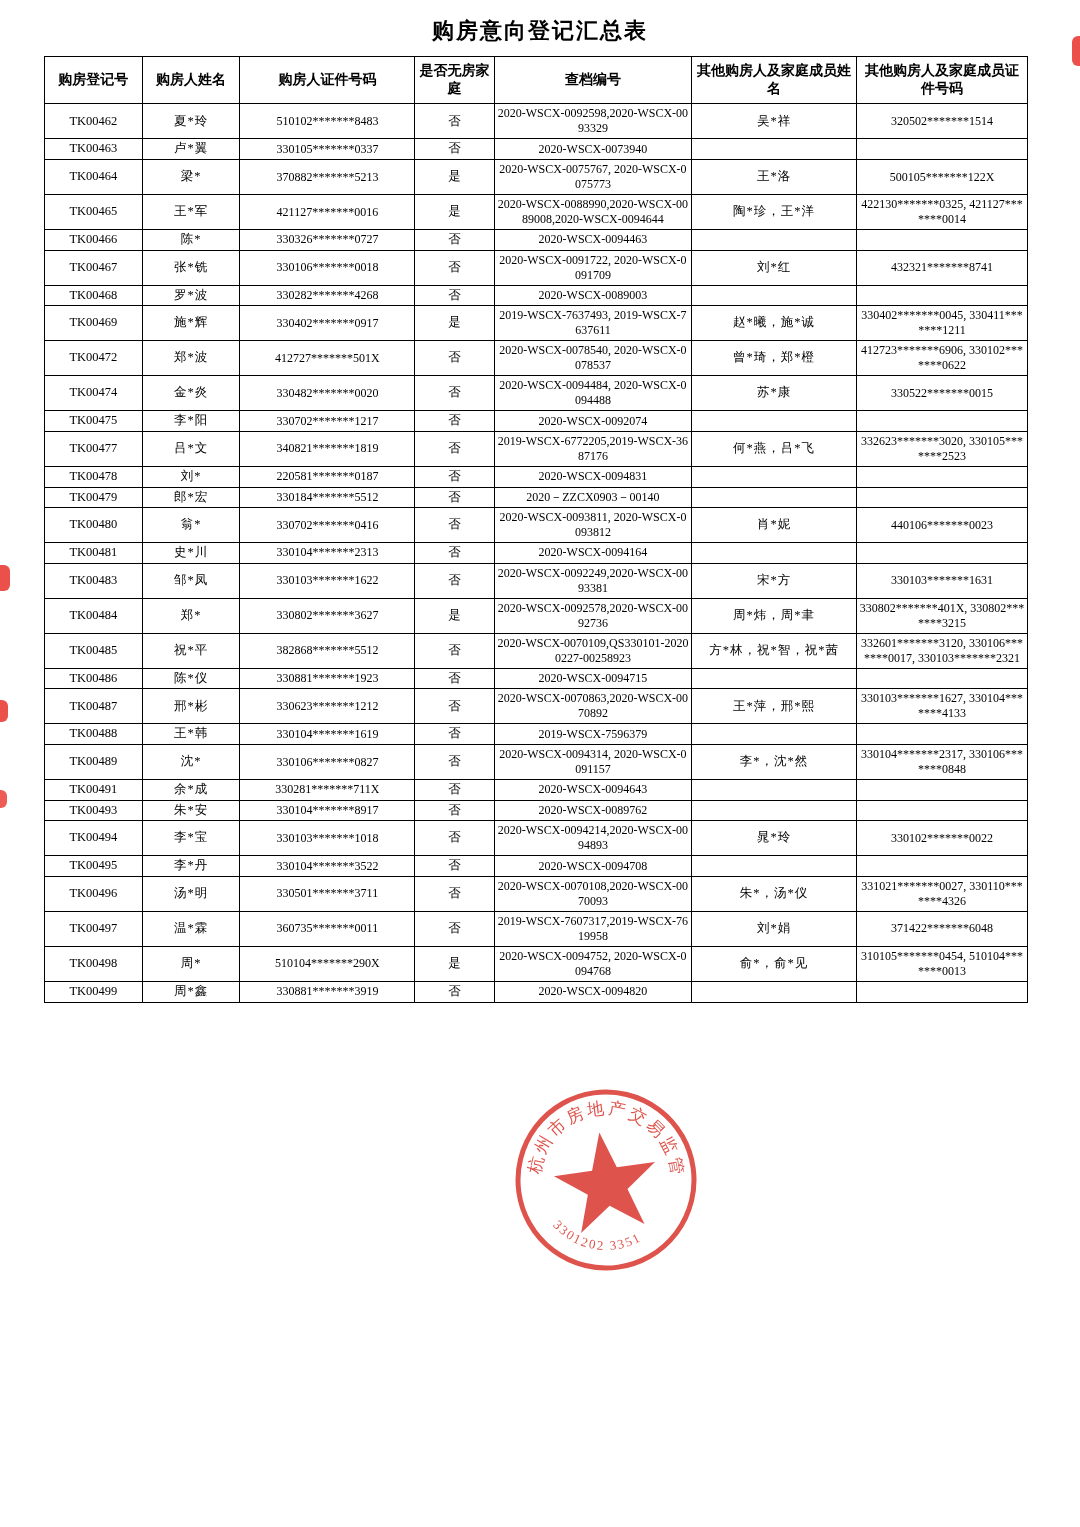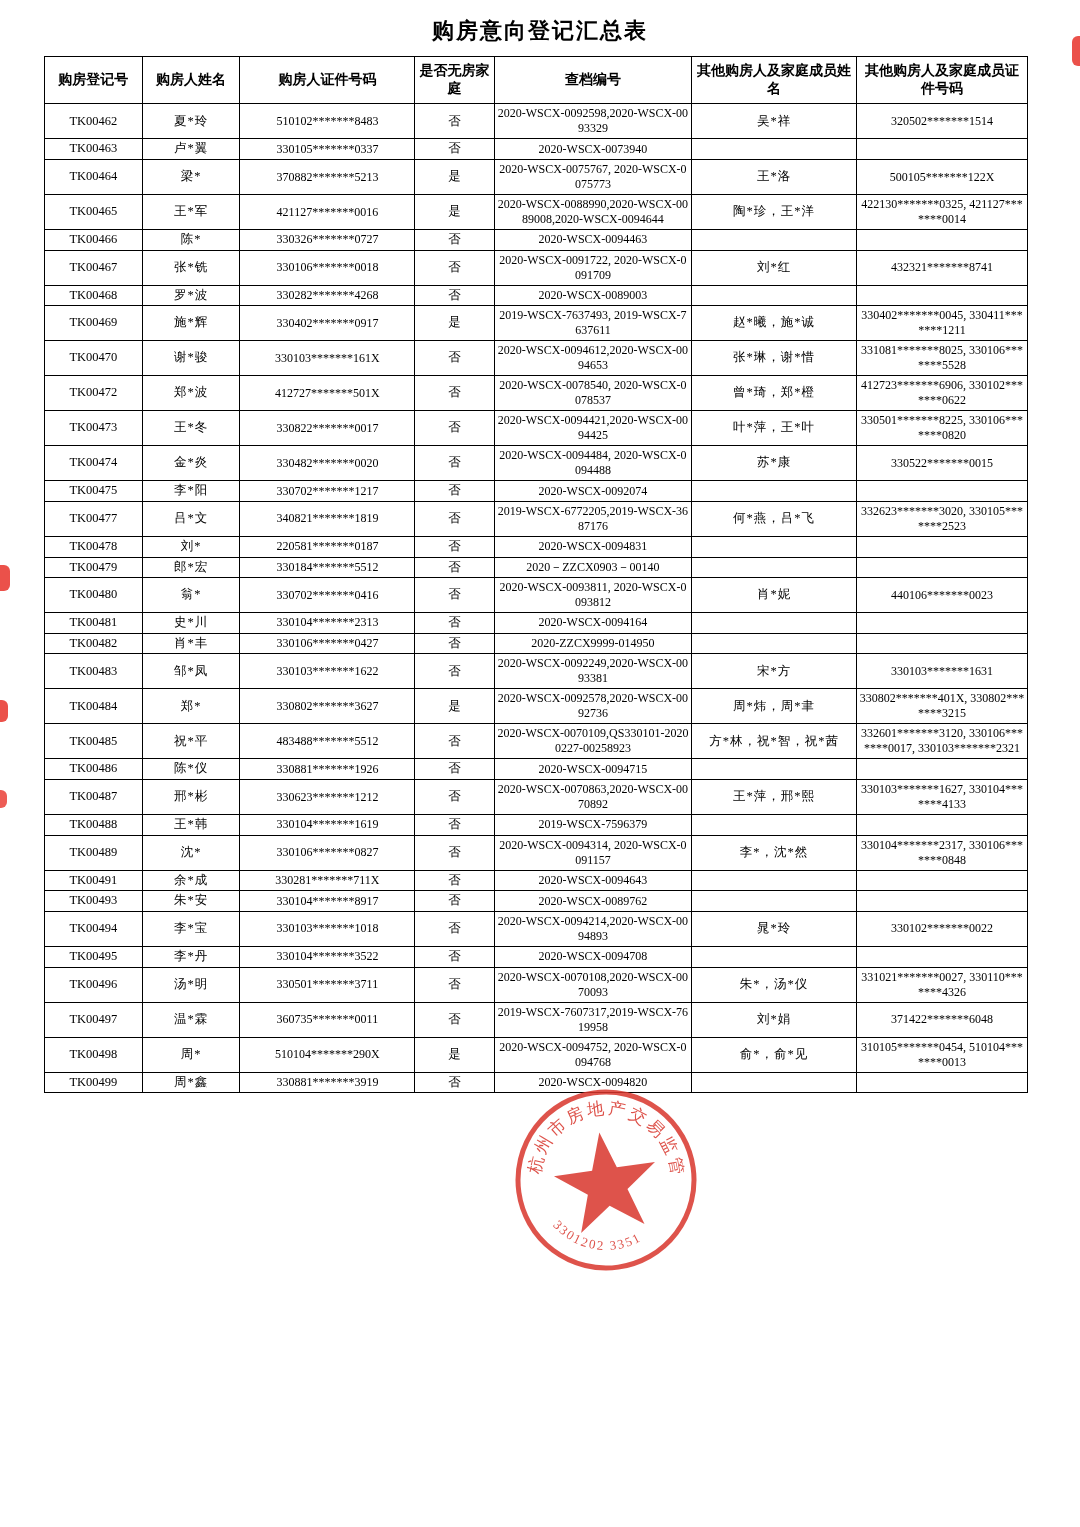--- a/index.html
+++ b/index.html
@@ -183,47 +183,29 @@
         <tr>
           <td>TK00469</td>
           <td class="name">施*辉</td>
           <td class="idnum">330402*******0917</td>
           <td>是</td>
           <td class="files">2019-WSCX-7637493, 2019-WSCX-7637611</td>
           <td class="othernames">赵*曦，施*诚</td>
           <td class="otherid">330402*******0045, 330411*******1211</td>
         </tr>
         <tr>
-          <td>TK00470</td>
-          <td class="name">谢*骏</td>
-          <td class="idnum">330103*******161X</td>
-          <td>否</td>
-          <td class="files">2020-WSCX-0094612,2020-WSCX-0094653</td>
-          <td class="othernames">张*琳，谢*惜</td>
-          <td class="otherid">331081*******8025, 330106*******5528</td>
-        </tr>
-        <tr>
           <td>TK00472</td>
           <td class="name">郑*波</td>
           <td class="idnum">412727*******501X</td>
           <td>否</td>
           <td class="files">2020-WSCX-0078540, 2020-WSCX-0078537</td>
           <td class="othernames">曾*琦，郑*橙</td>
           <td class="otherid">412723*******6906, 330102*******0622</td>
         </tr>
         <tr>
-          <td>TK00473</td>
-          <td class="name">王*冬</td>
-          <td class="idnum">330822*******0017</td>
-          <td>否</td>
-          <td class="files">2020-WSCX-0094421,2020-WSCX-0094425</td>
-          <td class="othernames">叶*萍，王*叶</td>
-          <td class="otherid">330501*******8225, 330106*******0820</td>
-        </tr>
-        <tr>
           <td>TK00474</td>
           <td class="name">金*炎</td>
           <td class="idnum">330482*******0020</td>
           <td>否</td>
           <td class="files">2020-WSCX-0094484, 2020-WSCX-0094488</td>
           <td class="othernames">苏*康</td>
           <td class="otherid">330522*******0015</td>
         </tr>
         <tr>
           <td>TK00475</td>
@@ -269,29 +251,20 @@
           <td class="files">2020-WSCX-0093811, 2020-WSCX-0093812</td>
           <td class="othernames">肖*妮</td>
           <td class="otherid">440106*******0023</td>
         </tr>
         <tr>
           <td>TK00481</td>
           <td class="name">史*川</td>
           <td class="idnum">330104*******2313</td>
           <td>否</td>
           <td class="files">2020-WSCX-0094164</td>
-          <td class="othernames"></td>
-          <td class="otherid"></td>
-        </tr>
-        <tr>
-          <td>TK00482</td>
-          <td class="name">肖*丰</td>
-          <td class="idnum">330106*******0427</td>
-          <td>否</td>
-          <td class="files">2020-ZZCX9999-014950</td>
           <td class="othernames"></td>
           <td class="otherid"></td>
         </tr>
         <tr>
           <td>TK00483</td>
           <td class="name">邹*凤</td>
           <td class="idnum">330103*******1622</td>
           <td>否</td>
           <td class="files">2020-WSCX-0092249,2020-WSCX-0093381</td>
           <td class="othernames">宋*方</td>
@@ -302,30 +275,30 @@
           <td class="name">郑*</td>
           <td class="idnum">330802*******3627</td>
           <td>是</td>
           <td class="files">2020-WSCX-0092578,2020-WSCX-0092736</td>
           <td class="othernames">周*炜，周*聿</td>
           <td class="otherid">330802*******401X, 330802*******3215</td>
         </tr>
         <tr>
           <td>TK00485</td>
           <td class="name">祝*平</td>
-          <td class="idnum">483488*******5512</td>
+          <td class="idnum">382868*******5512</td>
           <td>否</td>
           <td class="files">2020-WSCX-0070109,QS330101-20200227-00258923</td>
           <td class="othernames">方*林，祝*智，祝*茜</td>
           <td class="otherid">332601*******3120, 330106*******0017, 330103*******2321</td>
         </tr>
         <tr>
           <td>TK00486</td>
           <td class="name">陈*仪</td>
-          <td class="idnum">330881*******1926</td>
+          <td class="idnum">330881*******1923</td>
           <td>否</td>
           <td class="files">2020-WSCX-0094715</td>
           <td class="othernames"></td>
           <td class="otherid"></td>
         </tr>
         <tr>
           <td>TK00487</td>
           <td class="name">邢*彬</td>
           <td class="idnum">330623*******1212</td>
           <td>否</td>

